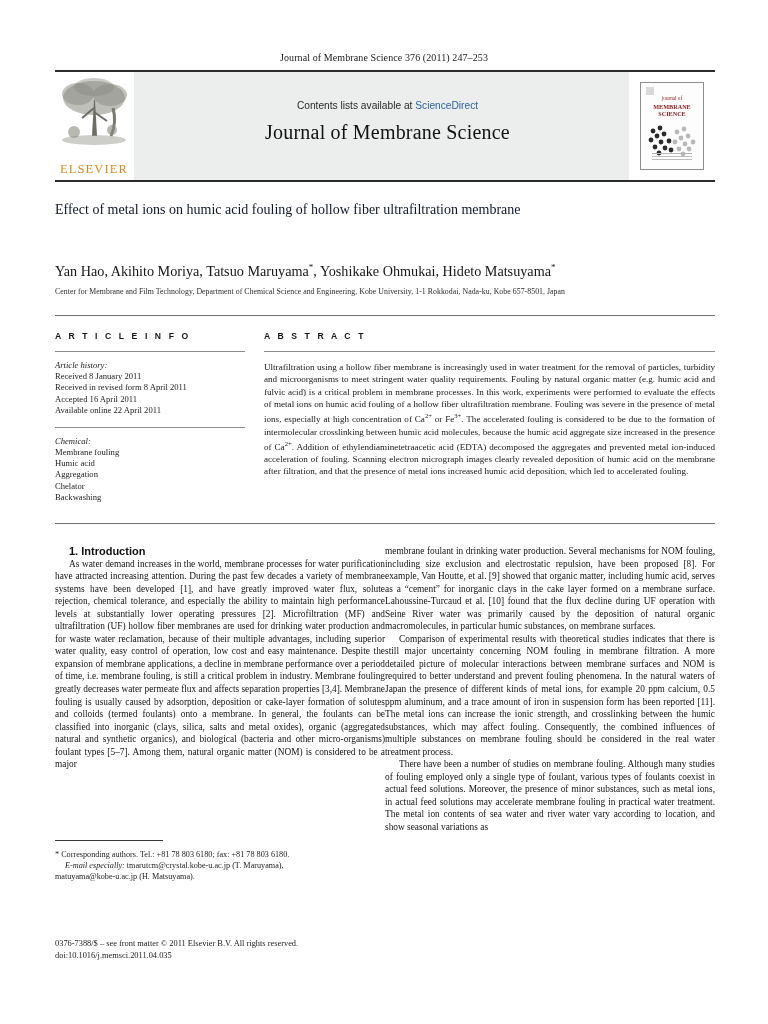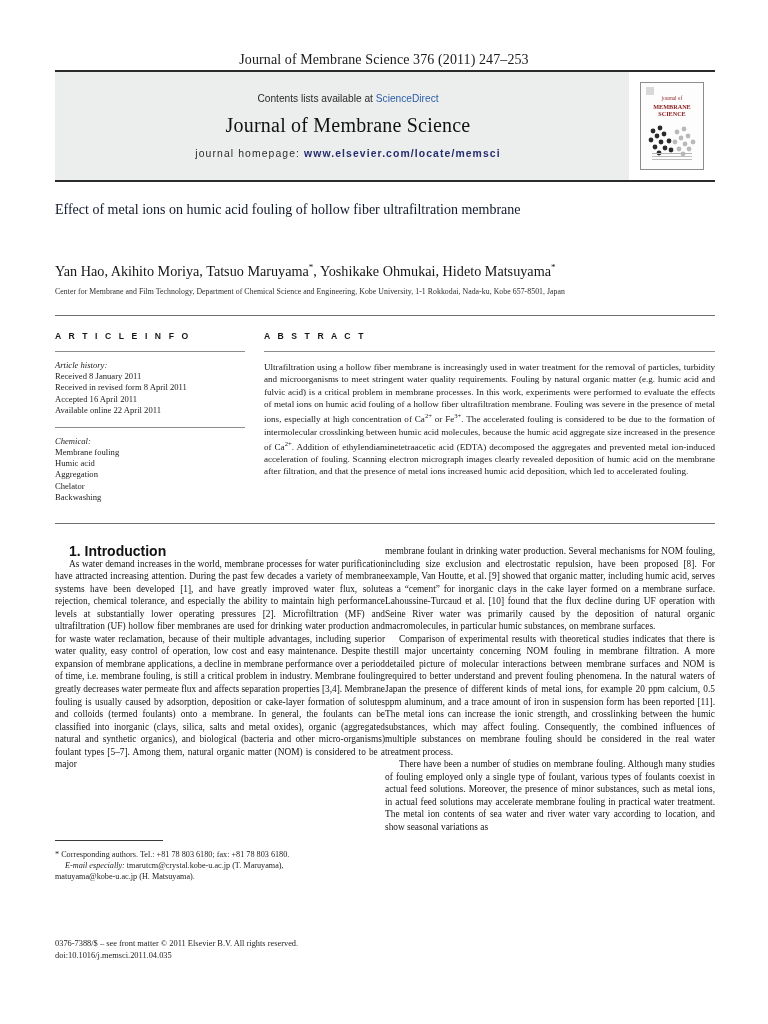--- a/index.html
+++ b/index.html
@@ -20,21 +20,21 @@
   }
 
   
   .running-head {
     position: absolute;
     top: 52px;
     left: 0;
     width: 768px;
     text-align: center;
     font-family: "Liberation Serif", serif;
-    font-size: 14px;
+    font-size: 10px;
     color: #1a1a1a;
     letter-spacing: 0.1px;
   }
 
   
   .masthead {
     position: absolute;
     top: 70px;
     left: 55px;
     width: 660px;
@@ -278,21 +278,21 @@
     line-height: 12.55px;
     color: #121212;
     text-align: justify;
   }
   .col.left  { left: 55px; }
   .col.right { left: 385px; width: 330px; }
   .col p { margin: 0; text-indent: 14px; }
   .col p.noindent { text-indent: 0; }
   .sec-head {
     font-family: "Liberation Sans", sans-serif;
-    font-size: 14px;
+    font-size: 11px;
     font-weight: bold;
     color: #111111;
     margin: 0 0 13px 0;
     text-indent: 0;
     text-align: left;
   }
 
   
   .footnote {
     position: absolute;
@@ -327,29 +327,44 @@
 </head>
 <body>
 
 <div class="page">
 
   <div class="running-head">Journal of Membrane Science 376 (2011) 247–253</div>
 
   <div class="masthead">
     <div class="masthead-inner">
 
+      <div class="elsevier-logo">
+        <svg class="tree-svg" width="72" height="78" viewBox="0 0 72 78">
+          <g fill="#8a8a82">
+            <ellipse cx="36" cy="24" rx="31" ry="17" opacity="0.55"></ellipse>
+            <ellipse cx="20" cy="20" rx="16" ry="11" opacity="0.5"></ellipse>
+            <ellipse cx="52" cy="21" rx="17" ry="11" opacity="0.5"></ellipse>
+            <ellipse cx="36" cy="13" rx="20" ry="9" opacity="0.45"></ellipse>
+          </g>
+          <path d="M36 26 L34 62 L39 62 L37 26 Z" fill="#6d6d66"></path>
+          <path d="M36 34 L24 44" stroke="#6d6d66" stroke-width="2" fill="none"></path>
+          <path d="M36 38 L49 47" stroke="#6d6d66" stroke-width="2" fill="none"></path>
+          <path d="M55 34 q4 14 -2 28" stroke="#7a7a72" stroke-width="3" fill="none"></path>
+          <ellipse cx="36" cy="66" rx="32" ry="5" fill="#9b9b93" opacity="0.5"></ellipse>
+          <circle cx="16" cy="58" r="6" fill="#8a8a82" opacity="0.6"></circle>
+          <circle cx="54" cy="56" r="5" fill="#8a8a82" opacity="0.6"></circle>
+        </svg>
+        <div class="elsevier-word">ELSEVIER</div>
+      </div>
 
       <div class="masthead-center">
         <div class="contents-line">
           <span>Contents lists available at </span><span class="sd">ScienceDirect</span>
         </div>
         <div class="journal-name">Journal of Membrane Science</div>
-        <div class="homepage-line">
-          <span>journal homepage: </span><span class="url">www.elsevier.com/locate/memsci</span>
-        </div>
       </div>
 
       <div class="cover-box">
         <div class="cover-thumb">
           <div class="cover-corner"></div>
           <div class="cover-jm">
             <div class="small">journal of</div>
             <div>MEMBRANE</div>
             <div>SCIENCE</div>
           </div>

